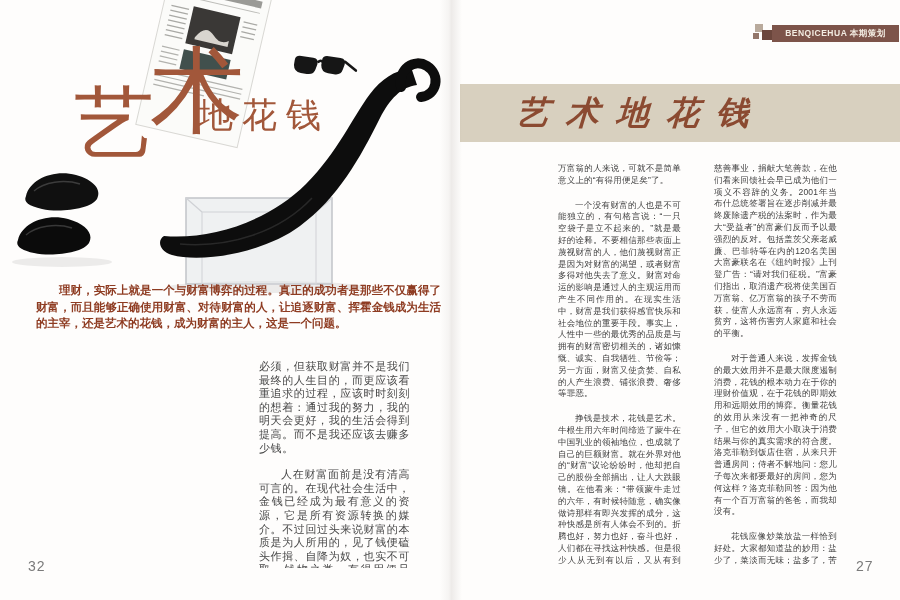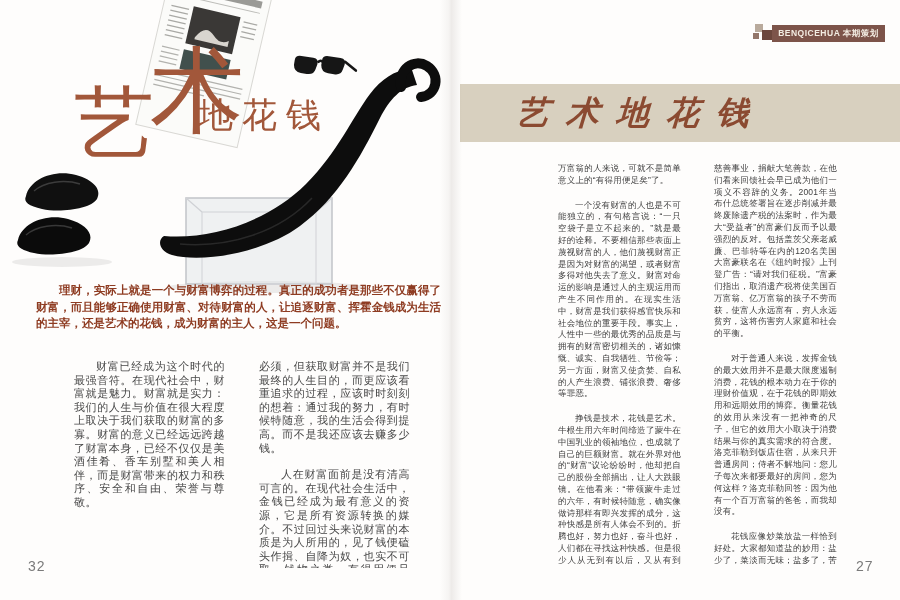--- a/index.html
+++ b/index.html
@@ -53,21 +53,21 @@
   .lcolB { left:246px; }
   .lcol p, .rcol p { margin:13px; text-indent:2em; }
   .cont p:first-child { text-indent:0; }
 
   
   .tag-squares span { position:absolute; display:block; }
   .sq1 { left:305px; top:24px; width:8px;  height:8px;  background:#b9aa9c; }
   .sq2 { left:303px; top:33px; width:6px;  height:6px;  background:#93766a; }
   .sq3 { left:312px; top:30px; width:10px; height:10px; background:#6b463c; }
   .tagbar {
-    position:absolute; left:322px; top:25px; width:113px; height:17px;
+    position:absolute; left:322px; top:25px; width:127px; height:17px;
     background:#7d544a; color:#f3ece2;
     font-size:8.5px; line-height:17px; text-align:center; letter-spacing:0.5px;
     font-weight:bold;
   }
 
   .band {
     position:absolute; left:10px; top:84px; width:440px; height:58px;
     background:#d8d0bf;
   }
   .band-title {
@@ -173,24 +173,23 @@
       </g>
     </svg>
 
     <div class="title-char1">艺</div>
     <div class="title-char2">术</div>
     <div class="title-sub">地花钱</div>
 
     <div class="intro">理财，实际上就是一个与财富博弈的过程。真正的成功者是那些不仅赢得了财富，而且能够正确使用财富、对待财富的人，让追逐财富、挥霍金钱成为生活的主宰，还是艺术的花钱，成为财富的主人，这是一个问题。</div>
 
     <div class="lcol lcolA">
-        <p>财富已经成为这个时代的最强音符。在现代社会中，财富就是魅力。财富就是实力：我们的人生与价值在很大程度上取决于我们获取的财富的多寡。财富的意义已经远远跨越了财富本身，已经不仅仅是美酒佳肴、香车别墅和美人相伴，而是财富带来的权力和秩序、安全和自由、荣誉与尊敬。</p>
       </div>
     <div class="lcol lcolB cont">
-        <p>必须，但获取财富并不是我们最终的人生目的，而更应该看重追求的过程，应该时时刻刻的想着：通过我的努力，有时候特随意，我的生活会得到提高。而不是我还应该去赚多少钱。</p>
+        <p>必须，但获取财富并不是我们最终的人生目的，而更应该看重追求的过程，应该时时刻刻的想着：通过我的努力，我的明天会更好，我的生活会得到提高。而不是我还应该去赚多少钱。</p>
         <p>人在财富面前是没有清高可言的。在现代社会生活中，金钱已经成为最有意义的资源，它是所有资源转换的媒介。不过回过头来说财富的本质是为人所用的，见了钱便磕头作揖、自降为奴，也实不可取。钱物之类，有得用便足矣。但“有的用便足矣”是对普通人而言，对那些想成就大事业和千</p>
       </div>
 
     <div class="pageno pageno-left">32</div>
   </div>
 
   <div class="page page-right">
 
     <div class="tag-squares">
       <span class="sq1"></span>

